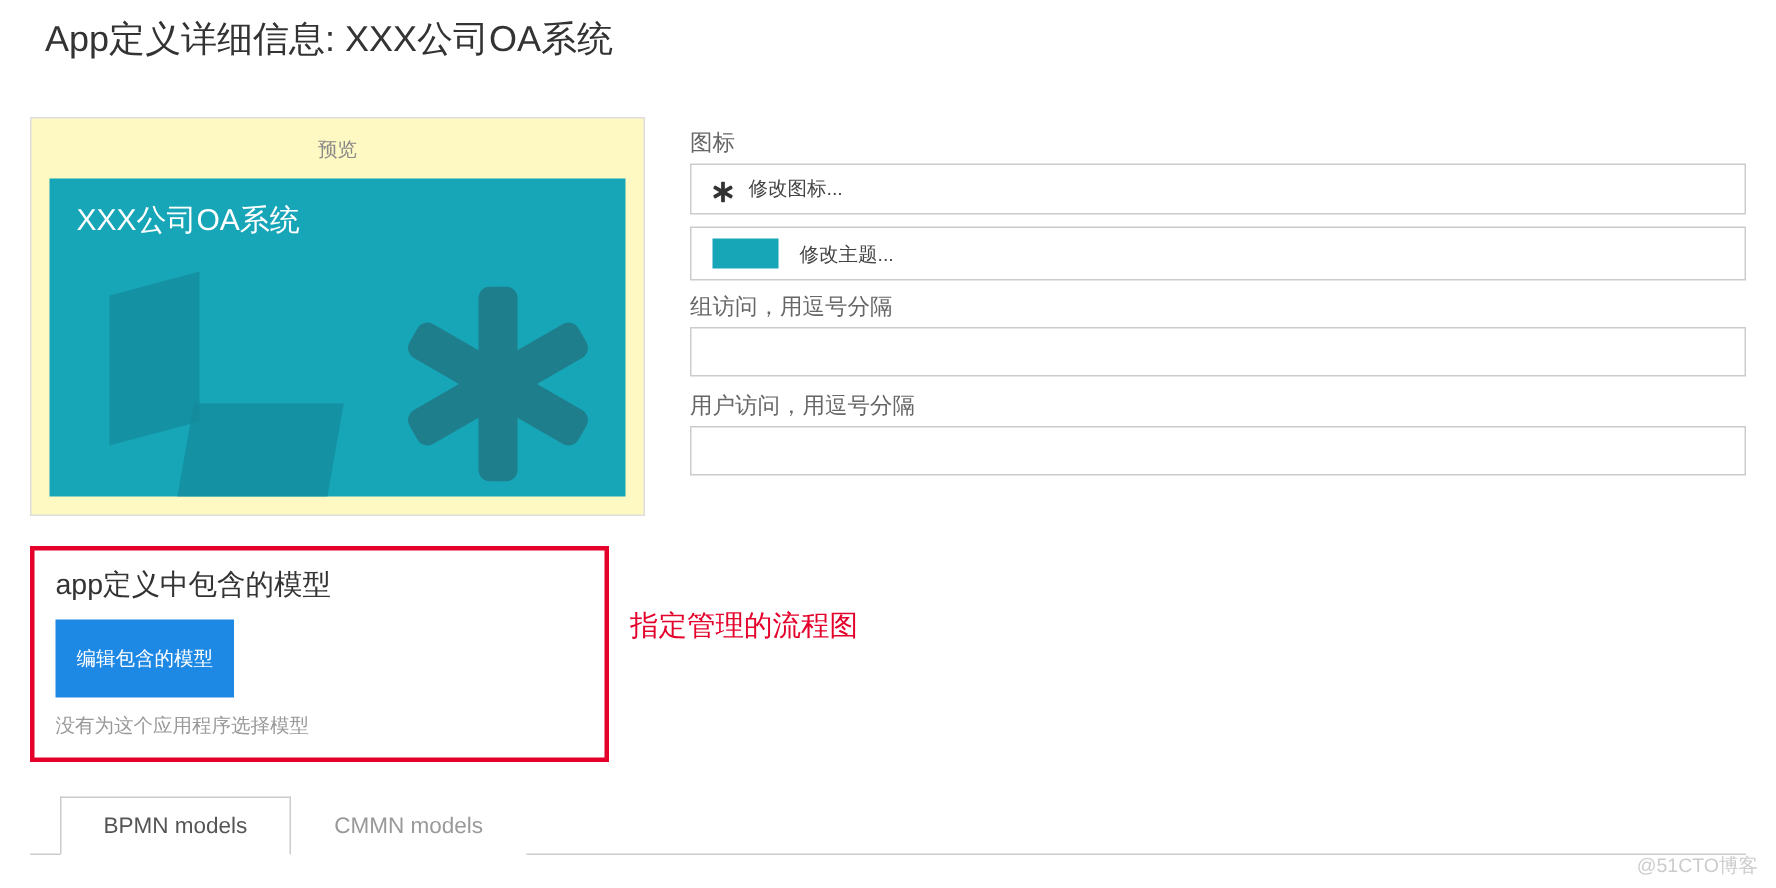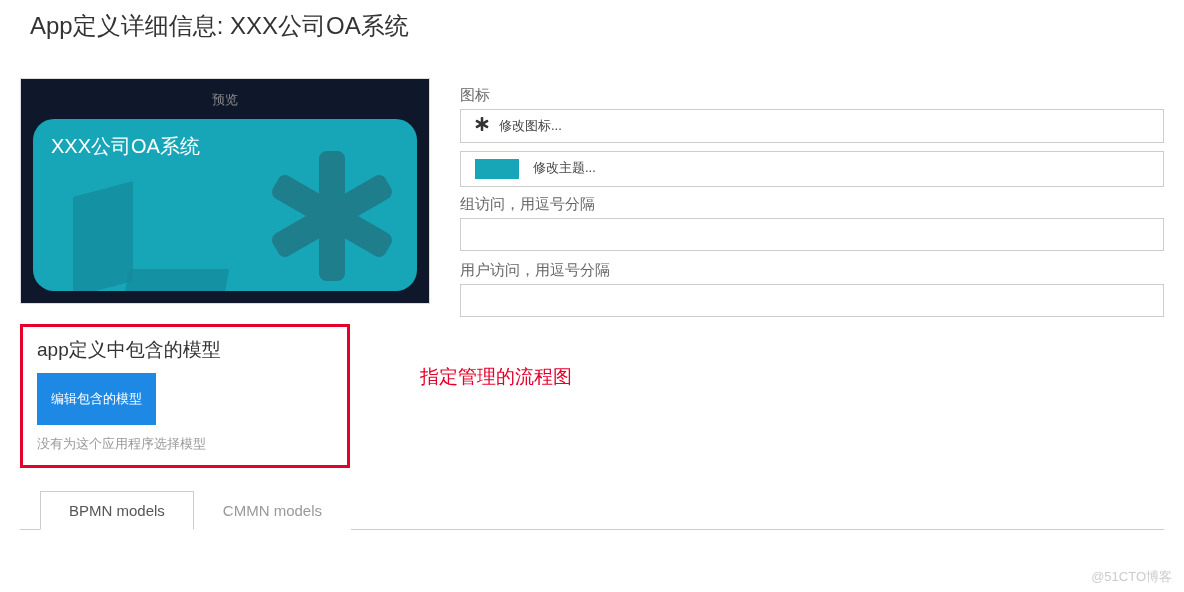--- a/index.html
+++ b/index.html
@@ -24,36 +24,35 @@
       display: flex;
       gap: 30px;
       align-items: flex-start;
     }
     .preview-col {
       width: 410px;
       flex-shrink: 0;
     }
     .preview-box {
       border: 1px solid #ddd;
-      background: #0f172a;
+      background: #fef9c3;
       padding: 12px;
     }
     .preview-label {
       text-align: center;
       color: #888;
       font-size: 13px;
       margin-bottom: 10px;
     }
     .preview-card {
       background: #17a5b8;
-      height: 172px;
+      height: 212px;
       position: relative;
       overflow: hidden;
       padding: 14px 18px;
-      border-radius: 21px;
     }
     .preview-card-title {
       color: #fff;
       font-size: 20px;
       font-weight: 400;
       position: relative;
       z-index: 2;
     }
     .preview-deco-shape {
       position: absolute;
@@ -83,21 +82,21 @@
       font-size: 15px;
       margin-bottom: 4px;
       margin-top: 2px;
     }
     .form-row-box {
       border: 1px solid #ccc;
       padding: 7px 14px;
       margin-bottom: 8px;
       background: #fff;
       display: flex;
-      align-items: flex-start;
+      align-items: flex-end;
       gap: 10px;
       font-size: 13px;
       color: #444;
     }
     .mini-star { width: 14px; height: 14px; flex-shrink: 0; }
     .mini-star svg { fill: #333; }
     .theme-swatch {
       width: 44px;
       height: 20px;
       background: #17a5b8;
@@ -108,21 +107,21 @@
       width: 100%;
       border: 1px solid #ccc;
       padding: 8px 10px;
       font-size: 13px;
       margin-bottom: 8px;
       background: #fff;
     }
 
     .models-section {
       margin-top: 20px;
-      width: 330px;
+      width: 386px;
     }
     .highlight-box {
       border: 3px solid #e4002b;
       padding: 10px 14px 12px 14px;
       position: relative;
     }
     .models-heading {
       font-size: 19px;
       color: #333;
       margin-bottom: 10px;

